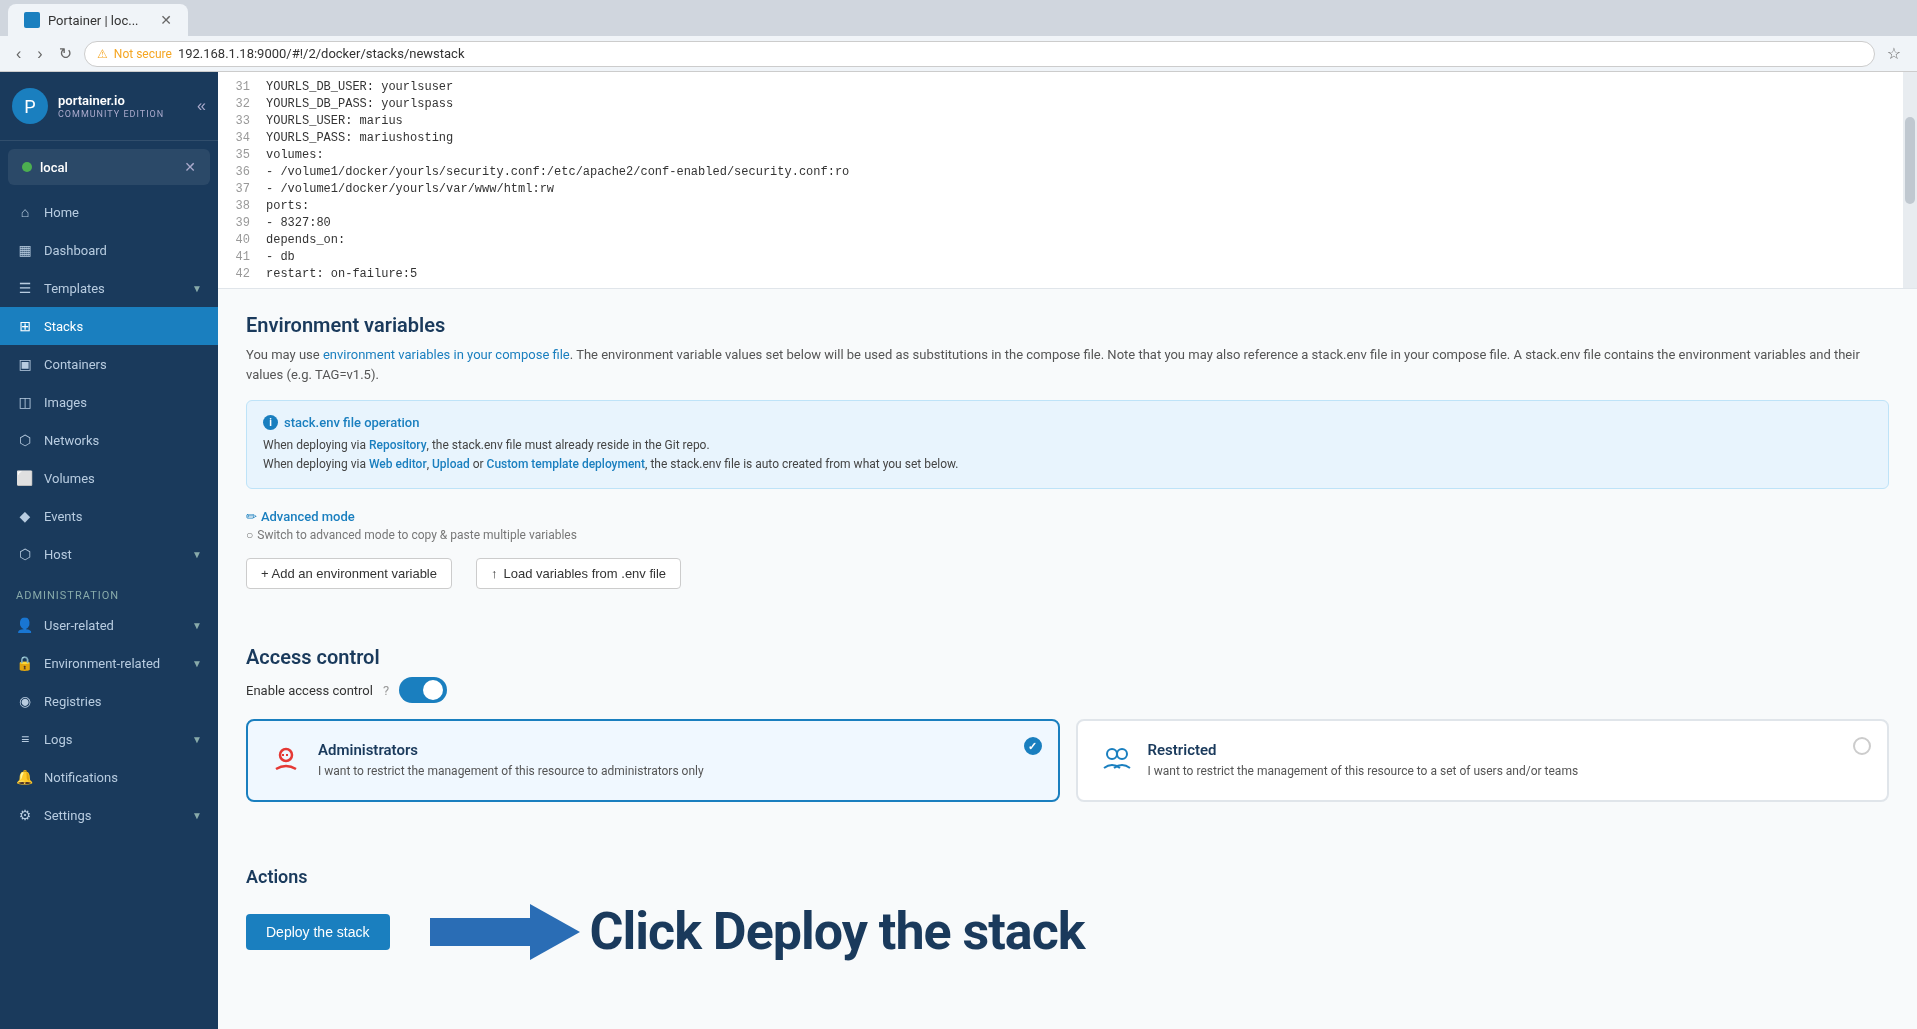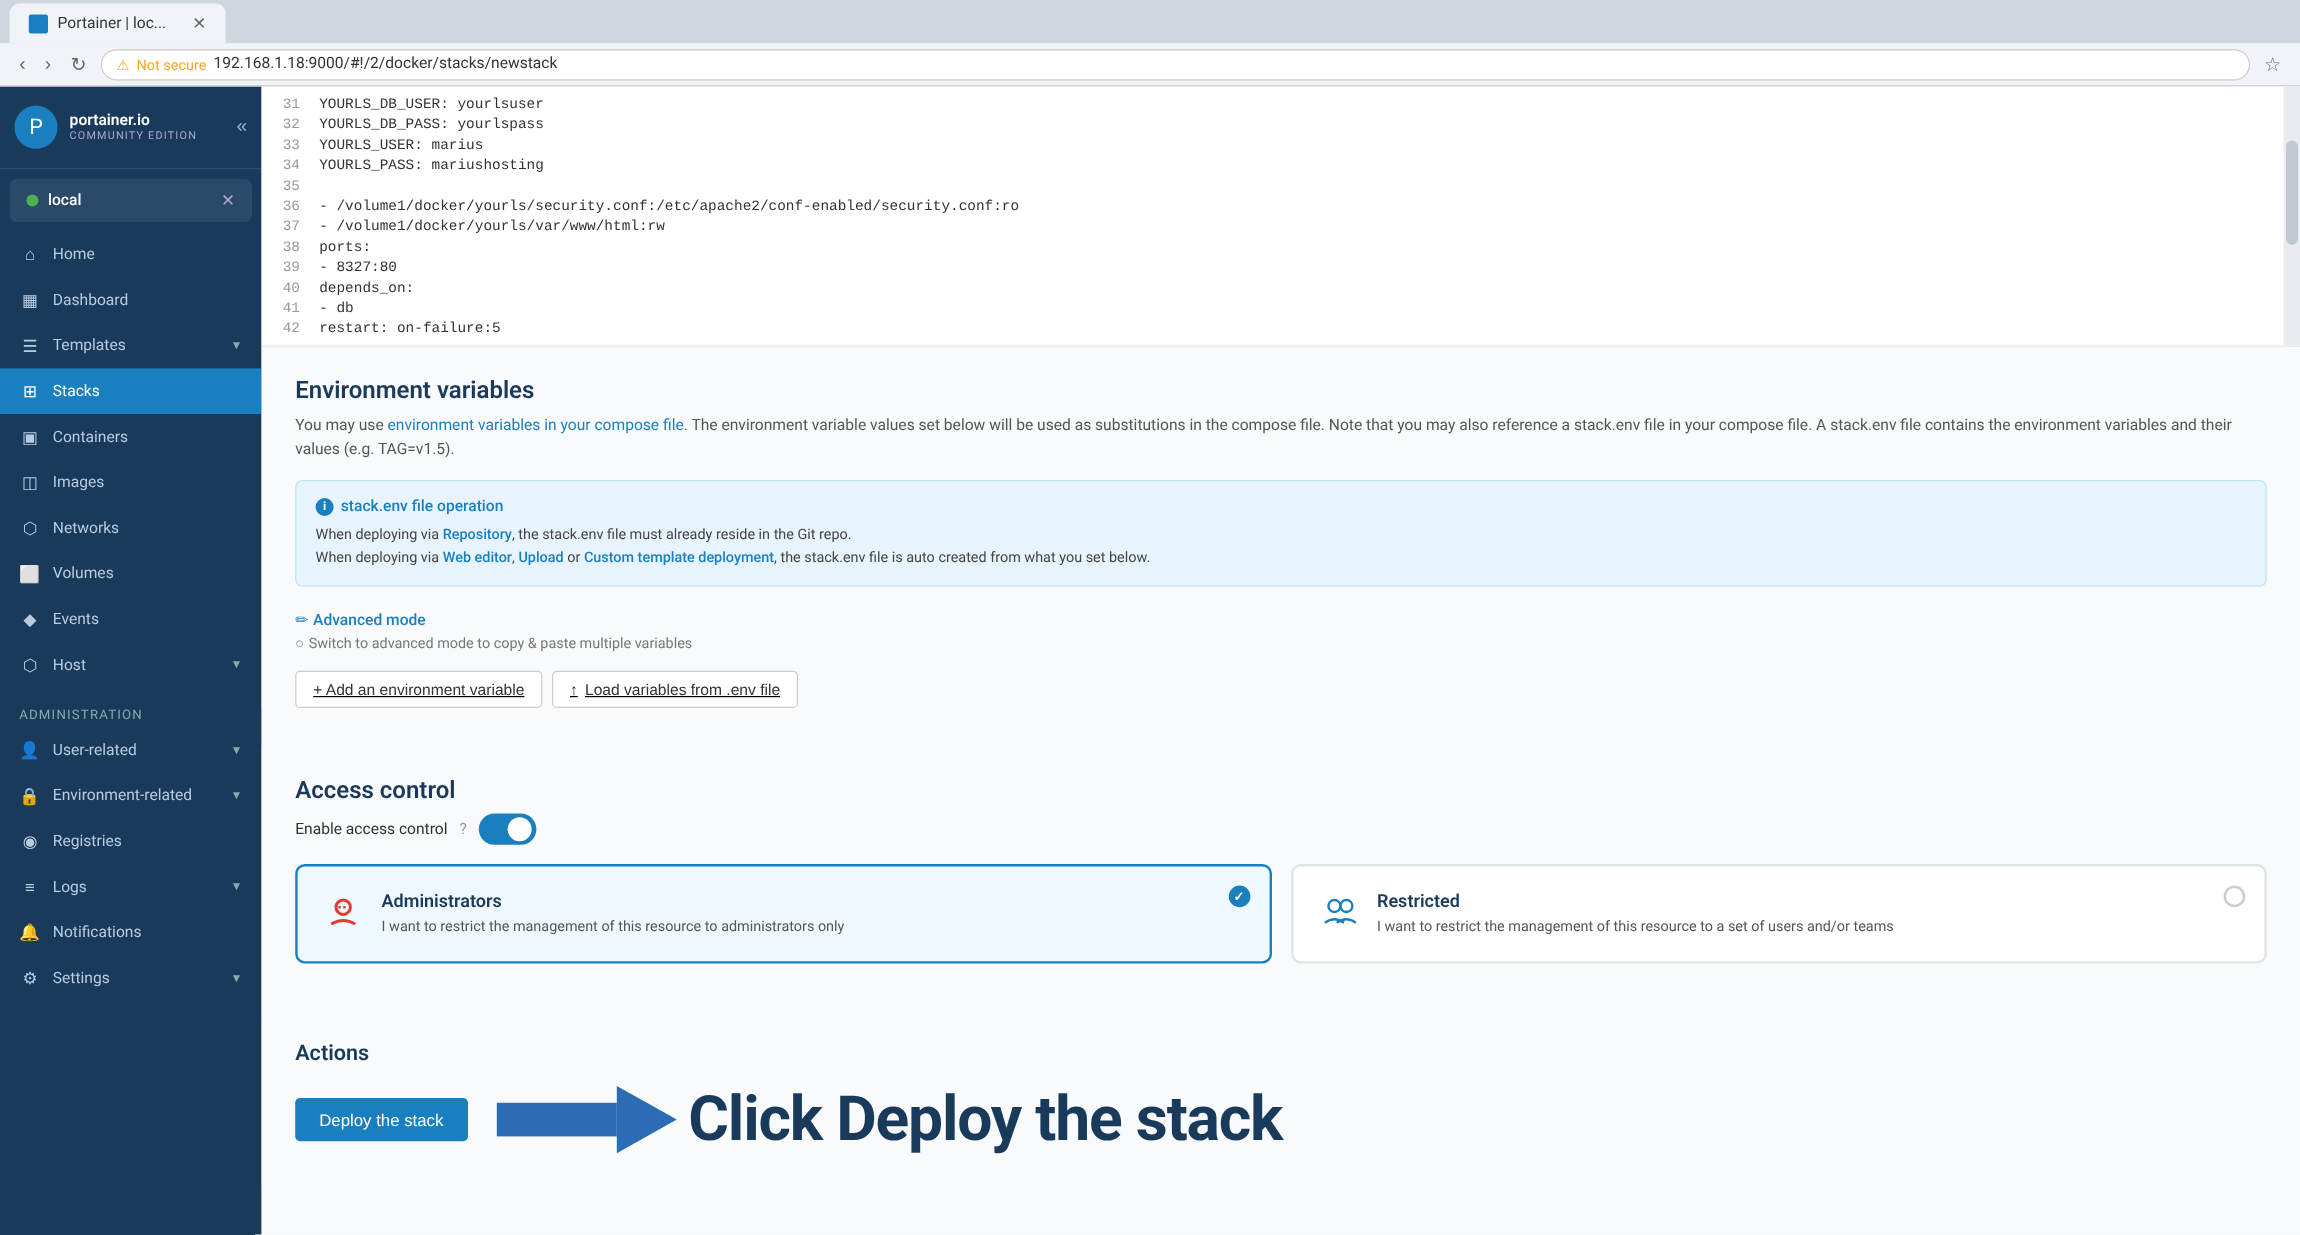--- a/index.html
+++ b/index.html
@@ -62,21 +62,21 @@
     .info-box-title { font-size: 13px; color: #1a7fbf; font-weight: 500; margin-bottom: 6px; display: flex; align-items: center; gap: 6px; }
     .info-box-body { font-size: 12px; color: #444; line-height: 1.6; }
     .info-box-body a { color: #1a7fbf; text-decoration: none; font-weight: 500; }
 
     
     .advanced-mode { display: flex; align-items: center; gap: 6px; margin-bottom: 4px; cursor: pointer; }
     .advanced-mode a { color: #1a7fbf; font-size: 13px; text-decoration: none; font-weight: 500; display: flex; align-items: center; gap: 4px; }
     .switch-hint { font-size: 12px; color: #777; display: flex; align-items: center; gap: 4px; margin-bottom: 16px; }
 
     
-    .btn-group { display: flex; gap: 8px; margin-bottom: 32px; text-decoration: underline; }
+    .btn-group { display: flex; gap: 24px; margin-bottom: 32px; }
     .btn-outline { background: #fff; border: 1px solid #ccc; border-radius: 4px; padding: 7px 14px; font-size: 13px; color: #333; cursor: pointer; display: flex; align-items: center; gap: 6px; }
     .enable-row { display: flex; align-items: center; gap: 10px; margin-bottom: 16px; }
     .enable-label { font-size: 13px; color: #333; }
     .toggle { position: relative; display: inline-block; width: 48px; height: 26px; }
     .toggle input { opacity: 0; width: 0; height: 0; }
     .toggle-slider { position: absolute; cursor: pointer; top: 0; left: 0; right: 0; bottom: 0; background: #1a7fbf; border-radius: 13px; transition: 0.3s; }
     .toggle-slider:before { position: absolute; content: ""; height: 20px; width: 20px; left: 24px; bottom: 3px; background: white; border-radius: 50%; transition: 0.3s; }
     .help-icon { color: #999; font-size: 13px; cursor: pointer; }
 
     
@@ -88,21 +88,21 @@
     .card-icon.restricted { color: #1a7fbf; }
     .card-content .card-title { font-size: 15px; font-weight: 600; color: #1a3a5c; margin-bottom: 4px; }
     .card-content .card-desc { font-size: 12px; color: #555; line-height: 1.4; }
     .card-radio { position: absolute; top: 16px; right: 16px; width: 18px; height: 18px; border-radius: 50%; border: 2px solid #ccc; display: flex; align-items: center; justify-content: center; }
     .card-radio.checked { border-color: #1a7fbf; background: #1a7fbf; }
     .card-radio.checked::after { content: '✓'; color: #fff; font-size: 11px; font-weight: bold; }
 
     
     .actions-section { padding: 16px 28px 24px; background: #f8fafb; }
     .actions-title { font-size: 18px; font-weight: 600; color: #1a3a5c; margin-bottom: 14px; }
-    .actions-row { display: flex; align-items: center; gap: 24px; }
+    .actions-row { display: flex; align-items: center; gap: 40px; }
     .btn-primary { background: #1a7fbf; border: none; border-radius: 4px; padding: 10px 20px; font-size: 14px; color: #fff; cursor: pointer; font-weight: 500; }
 
     
     .click-annotation { display: flex; align-items: center; gap: 0; }
     .click-text { font-size: 52px; font-weight: 700; color: #1a3a5c; margin-left: 10px; letter-spacing: -1px; }
 
     
     .info-circle { display: inline-flex; align-items: center; justify-content: center; width: 15px; height: 15px; border-radius: 50%; background: #1a7fbf; color: #fff; font-size: 10px; font-weight: bold; cursor: pointer; }
   </style>
 </head>
@@ -251,20 +251,21 @@
           <div class="code-line">
             <span class="line-num">33</span>
             <span class="line-content">        YOURLS_USER: marius</span>
           </div>
           <div class="code-line">
             <span class="line-num">34</span>
             <span class="line-content">        YOURLS_PASS: mariushosting</span>
           </div>
           <div class="code-line">
             <span class="line-num">35</span>
+            <span class="line-content">    volumes:</span>
           </div>
           <div class="code-line">
             <span class="line-num">36</span>
             <span class="line-content">      - /volume1/docker/yourls/security.conf:/etc/apache2/conf-enabled/security.conf:ro</span>
           </div>
           <div class="code-line">
             <span class="line-num">37</span>
             <span class="line-content">      - /volume1/docker/yourls/var/www/html:rw</span>
           </div>
           <div class="code-line">

